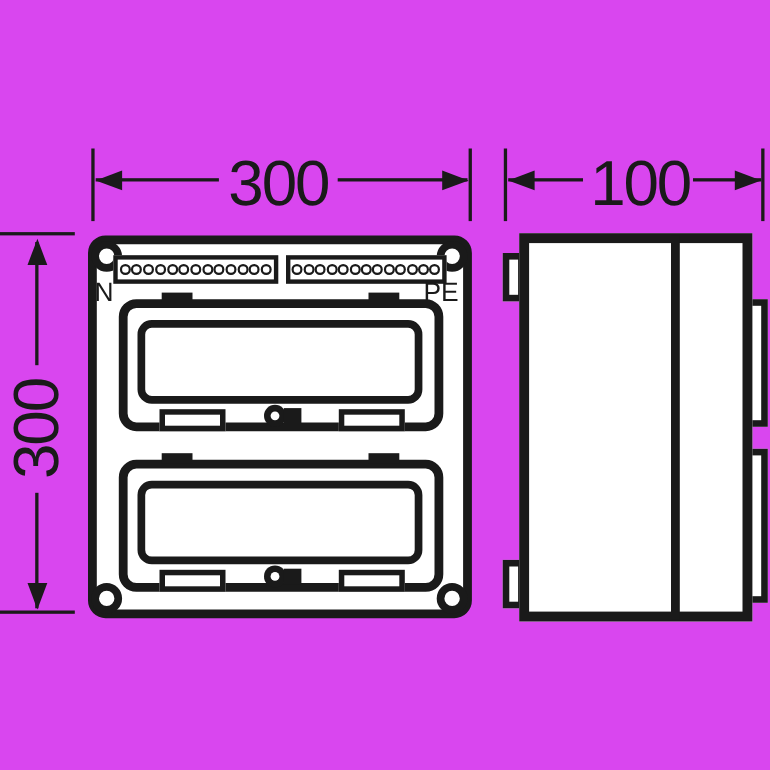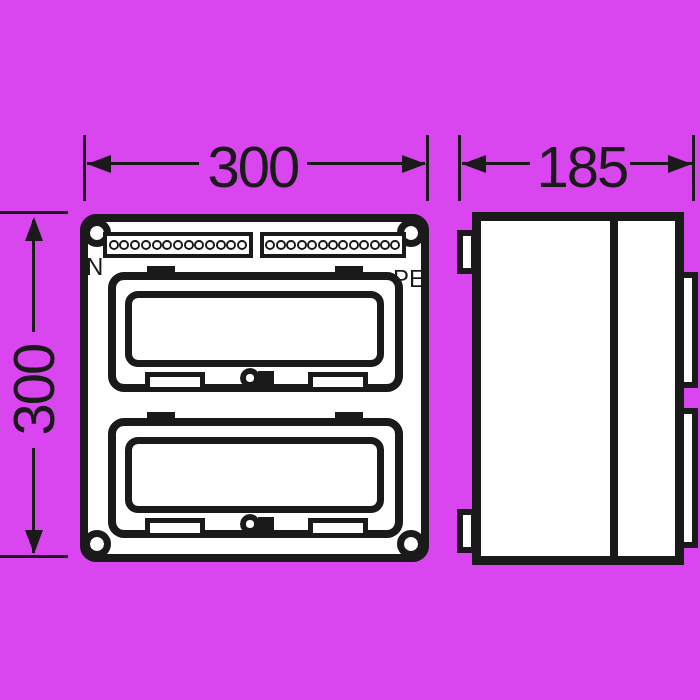--- a/index.html
+++ b/index.html
@@ -66,21 +66,21 @@
     <div class="dim-label" style="left:188px;top:139px;width:130px;">300</div>
   </div>
 
   <div class="abs" style="left:0;top:0;width:0;height:0;">
     <div class="ln" style="left:458px;top:135px;width:3px;height:66px;"></div>
     <div class="ln" style="left:692px;top:135px;width:3px;height:66px;"></div>
     <div class="ln" style="left:462px;top:162px;width:68px;height:3px;"></div>
     <div class="ln" style="left:630px;top:162px;width:62px;height:3px;"></div>
     <div class="arrow left" style="left:462px;top:155px;"></div>
     <div class="arrow right" style="left:668px;top:155px;"></div>
-    <div class="dim-label" style="left:517px;top:139px;width:130px;">185</div>
+    <div class="dim-label" style="left:517px;top:139px;width:130px;">100</div>
   </div>
 
   <div class="abs" style="left:0;top:0;width:0;height:0;">
     <div class="ln" style="left:0;top:211px;width:68px;height:3px;"></div>
     <div class="ln" style="left:0;top:555px;width:68px;height:3px;"></div>
     <div class="ln" style="left:32px;top:220px;width:3px;height:112px;"></div>
     <div class="ln" style="left:32px;top:448px;width:3px;height:105px;"></div>
     <div class="arrow up" style="left:25px;top:217px;"></div>
     <div class="arrow down" style="left:25px;top:530px;"></div>
     <div class="dim-label vertical" style="left:-31px;top:362px;width:130px;">300</div>
@@ -119,21 +119,21 @@
         <span class="term"></span>
         <span class="term"></span>
         <span class="term"></span>
         <span class="term"></span>
         <span class="term"></span>
         <span class="term"></span>
         <span class="term"></span>
       </div>
 
     <div class="io-label" style="left:6px;top:41px;">N</div>
-    <div class="io-label" style="left:305px;top:53px;width:40px;text-align:right;">PE</div>
+    <div class="io-label" style="left:305px;top:41px;width:40px;">PE</div>
   <div class="module-row" style="top: 58px;">
     <div class="module-outline"></div>
     <div class="module-tab" style="left:39px;"></div>
     <div class="module-tab" style="left:227px;"></div>
     <div class="module-window"></div>
     <div class="latch" style="left:37px;"></div>
     <div class="latch" style="left:200px;"></div>
     <div class="lock-circle">
       <div class="lock-hole"></div>
     </div>

